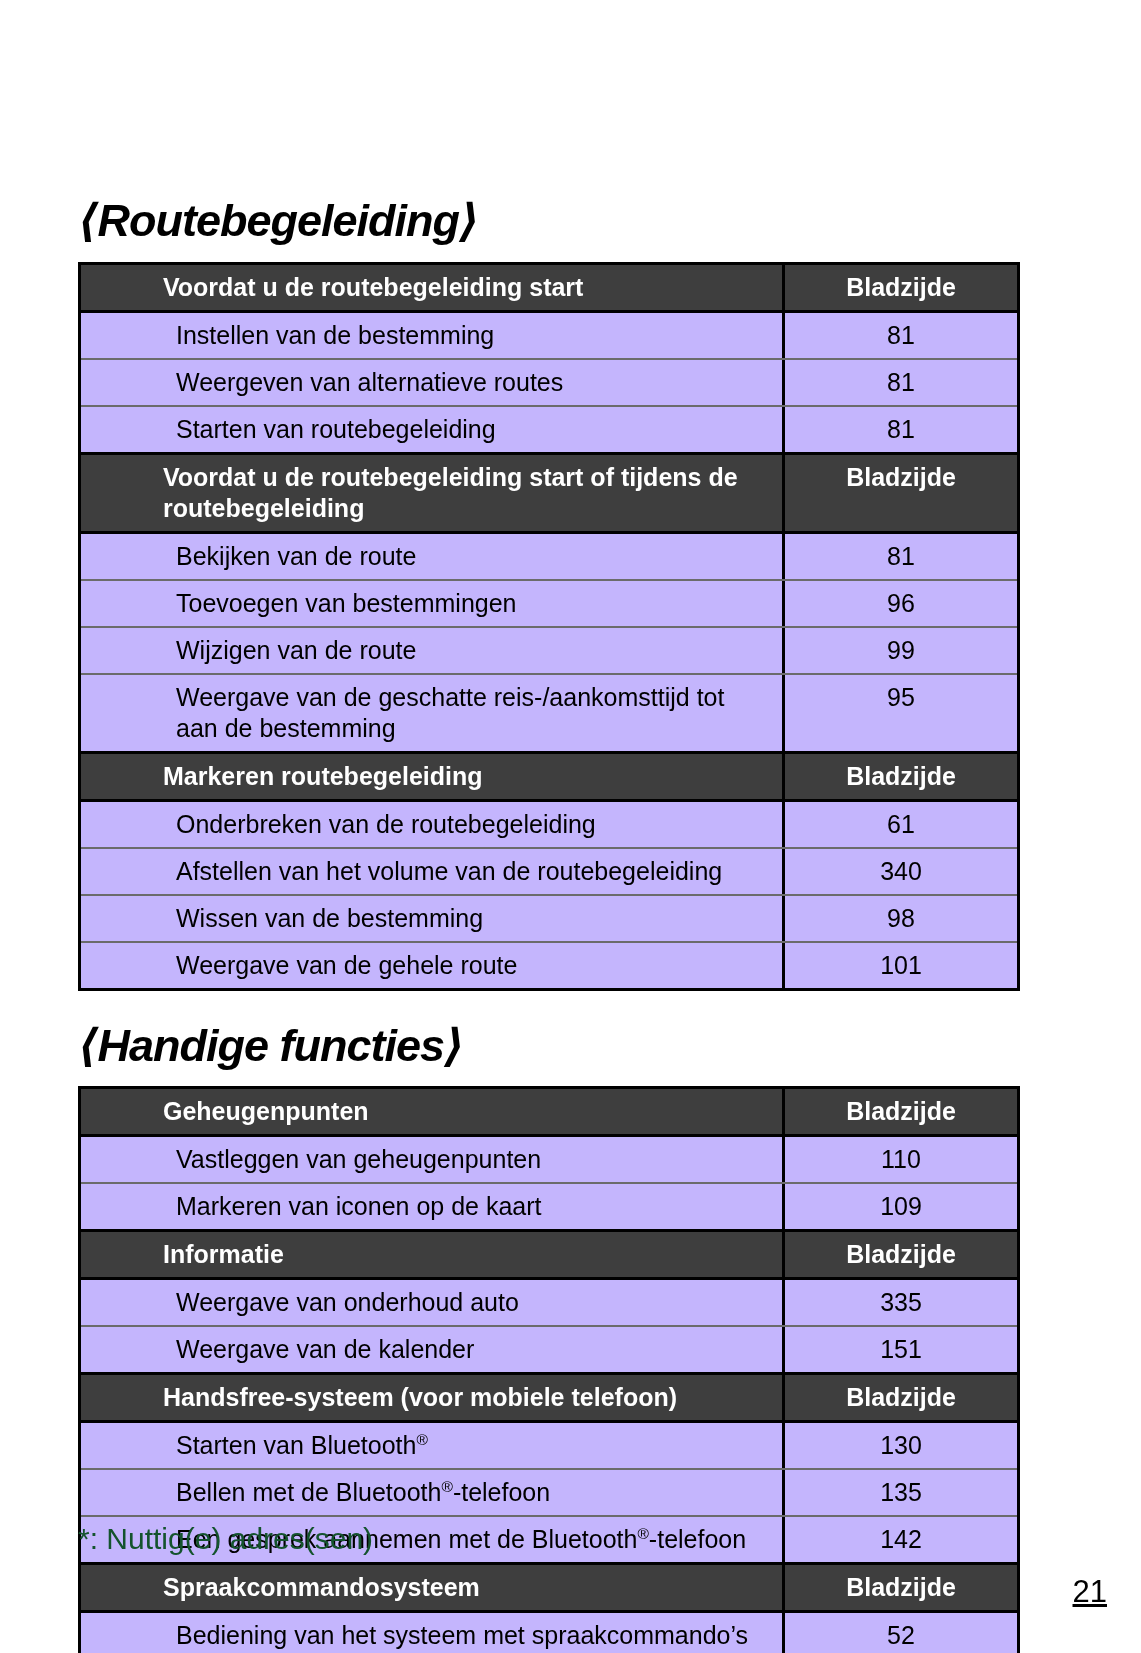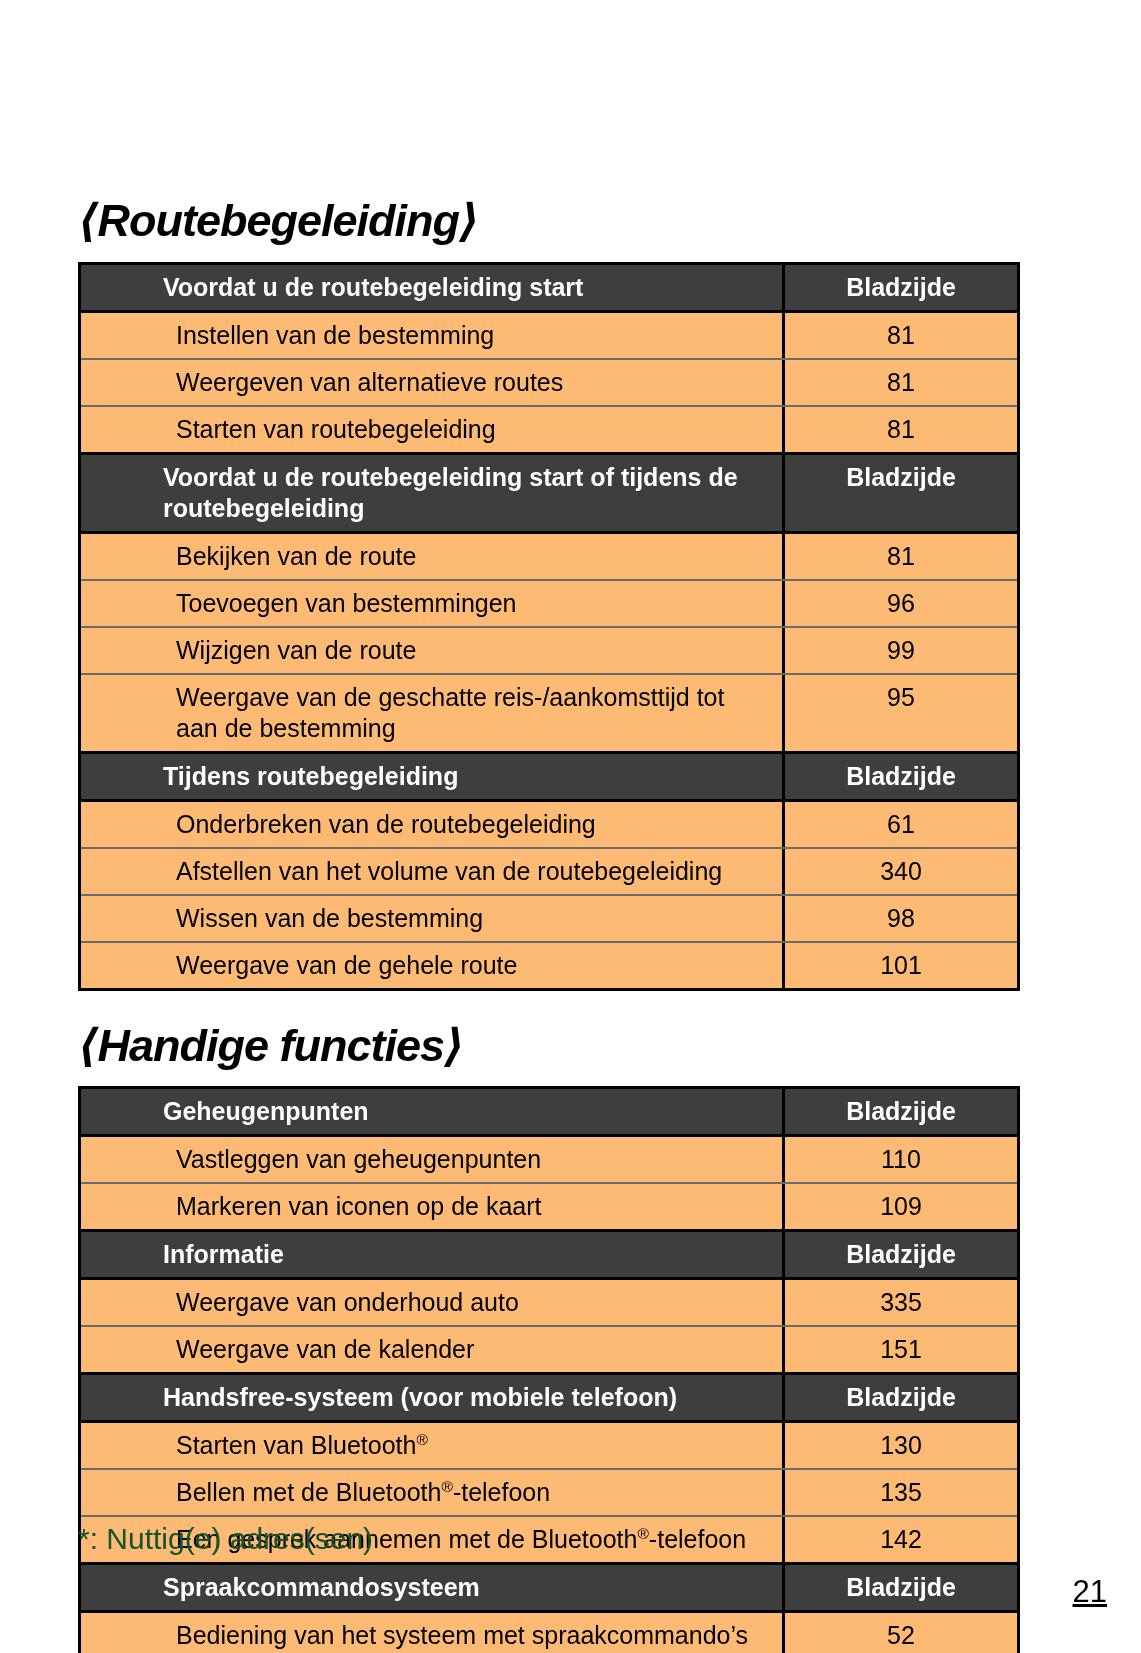--- a/index.html
+++ b/index.html
@@ -35,21 +35,21 @@
   }
   .toc-table {
     border: 3px solid var(--border-dark, #000);
     width: 100%;
     box-sizing: border-box;
   }
   .trow {
     display: flex;
     align-items: stretch;
     border-top: 2px solid var(--row-line, #6b6b6b);
-    background: #fdba74;
+    background: #c4b5fd;
   }
   .trow:first-child { border-top: none; }
   .trow.header {
     background: var(--header-bg, #3e3e3e);
     color: var(--header-text, #fff);
     font-weight: bold;
     border-top: 3px solid var(--border-dark, #000);
     border-bottom: 3px solid var(--border-dark, #000);
   }
   .trow.header:first-child { border-top: none; }
@@ -139,21 +139,21 @@
           </div>
           <div class="trow">
             <div class="c1 row-label">Wijzigen van de route</div>
             <div class="c2">99</div>
           </div>
           <div class="trow">
             <div class="c1 row-label">Weergave van de geschatte reis-/aankomsttijd tot aan de bestemming</div>
             <div class="c2">95</div>
           </div>
           <div class="trow header">
-            <div class="c1">Tijdens routebegeleiding</div>
+            <div class="c1">Markeren routebegeleiding</div>
             <div class="c2">Bladzijde</div>
           </div>
           <div class="trow">
             <div class="c1 row-label">Onderbreken van de routebegeleiding</div>
             <div class="c2">61</div>
           </div>
           <div class="trow">
             <div class="c1 row-label">Afstellen van het volume van de routebegeleiding</div>
             <div class="c2">340</div>
           </div>

